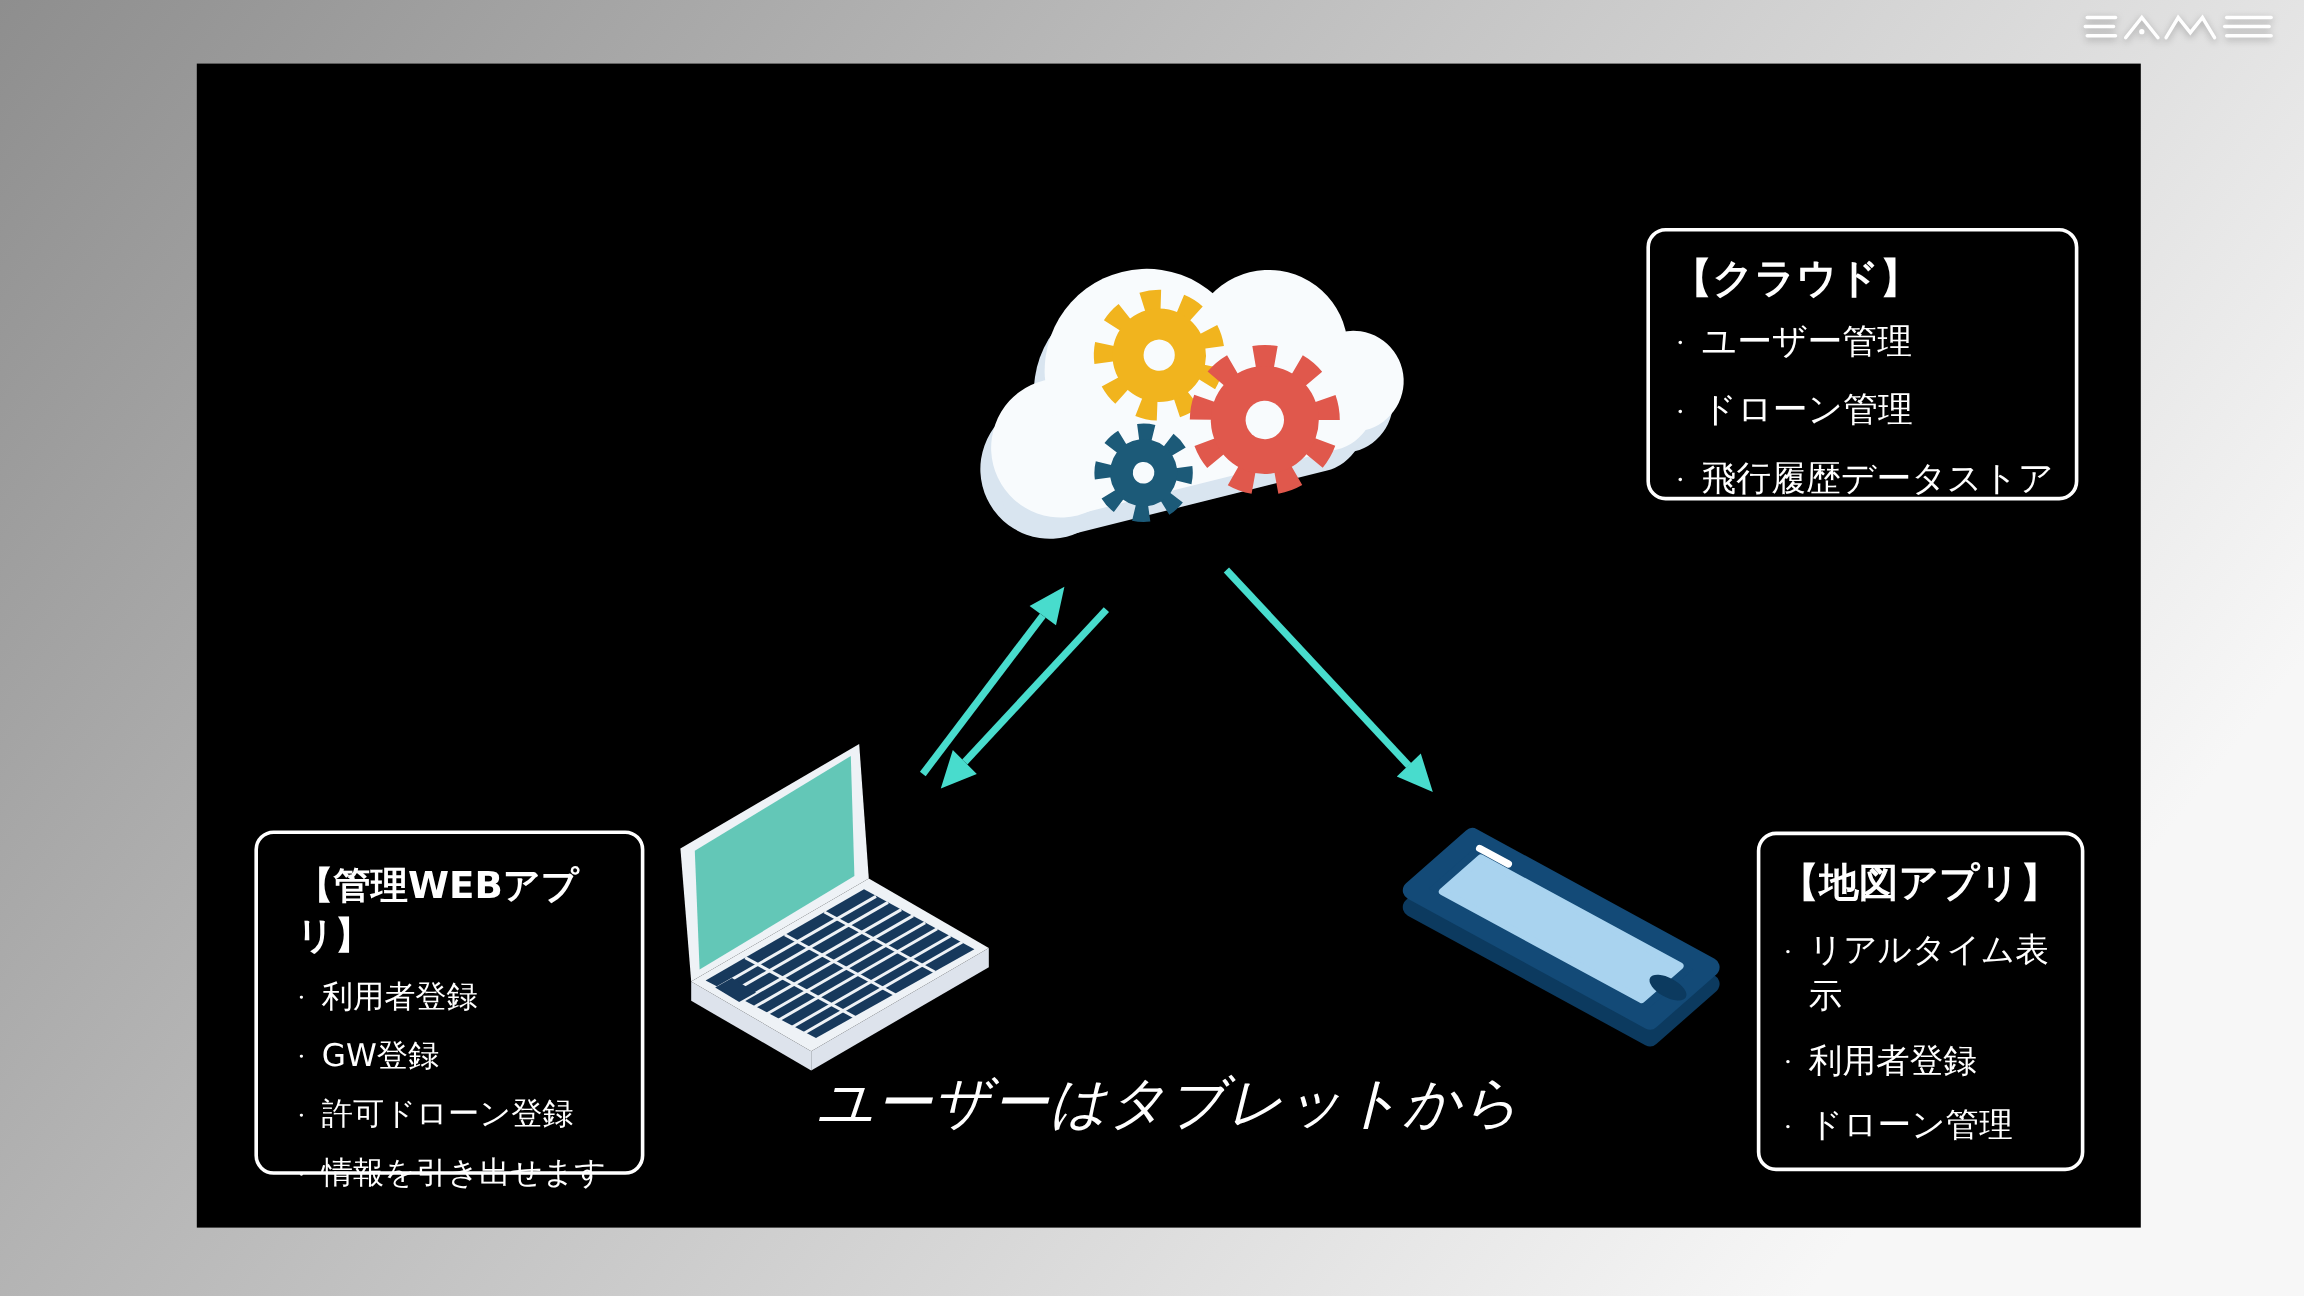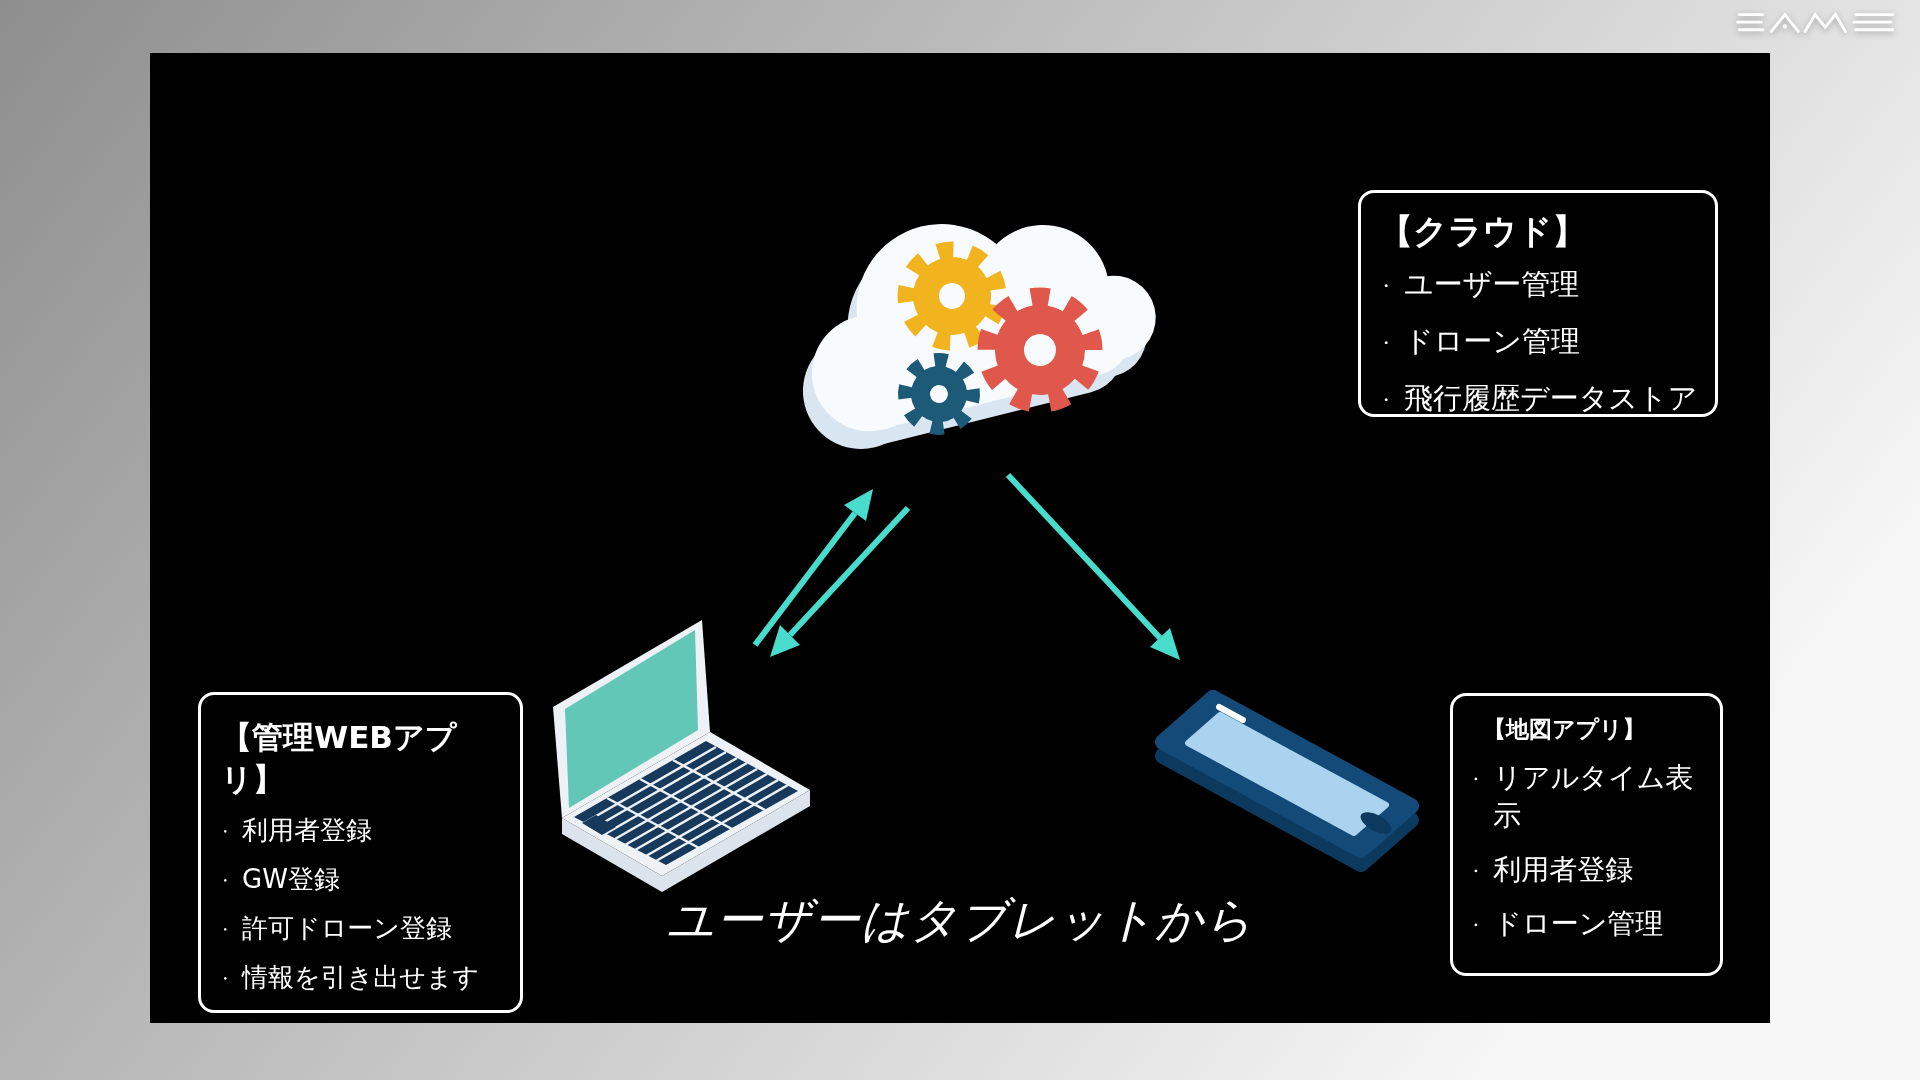--- a/index.html
+++ b/index.html
@@ -19,21 +19,21 @@
     position: absolute;
     left: 1736px; top: 6px;
     width: 160px; height: 34px;
     filter: drop-shadow(0 2px 3px rgba(0,0,0,0.28));
   }
   #logo line, #logo polyline {
     stroke: #ffffff; stroke-width: 3.4; fill: none; stroke-linecap: round;
   }
   #slide {
     position: absolute;
-    left: 150px; top: 53px;
+    left: 164px; top: 53px;
     width: 1620px; height: 970px;
     background: var(--slide_bg);
     color: var(--text);
   }
   #scene { position: absolute; left: 0; top: 0; width: 1620px; height: 970px; }
 
   
   .cloud-main  { fill: var(--cloud_white); }
   .cloud-shade { fill: var(--cloud_shade); }
   .gear-teeth  { fill: none; }
@@ -72,26 +72,26 @@
     background: transparent;
   }
   .box-title { font-weight: bold; color: var(--text); }
   .box-item  { color: var(--text); display: flex; align-items: baseline; }
   .bullet    { font-size: 0.62em; margin-right: 9px; position: relative; top: -0.12em; }
 
   #box-cloud { left: 1208px; top: 137px; width: 360px; height: 227px; padding: 14px 16px; }
   #box-cloud .box-title { font-size: 34px; margin: 2px 0 10px 2px; }
   #box-cloud .box-item  { font-size: 29px; margin-bottom: 17px; }
 
-  #box-admin { left: 48px; top: 639px; width: 325px; height: 321px; padding: 22px 16px; }
+  #box-admin { left: 48px; top: 639px; width: 325px; height: 287px; padding: 22px 28px; }
   #box-admin .box-title { font-size: 31px; margin: 0 0 12px 4px; }
   #box-admin .box-item  { font-size: 26px; margin-bottom: 14px; }
 
   #box-map { left: 1300px; top: 640px; width: 273px; height: 283px; padding: 18px 14px; }
-  #box-map .box-title { font-size: 23px; margin: 0 0 14px 16px; }
+  #box-map .box-title { font-size: 33px; margin: 0 0 14px 2px; }
   #box-map .box-item  { font-size: 28px; margin-bottom: 16px; }
 
   #caption {
     position: absolute;
     left: 0; right: 0; top: 838px;
     text-align: center;
     font-size: 47px;
     line-height: 1.22;
     color: var(--text);
     font-weight: 500;

